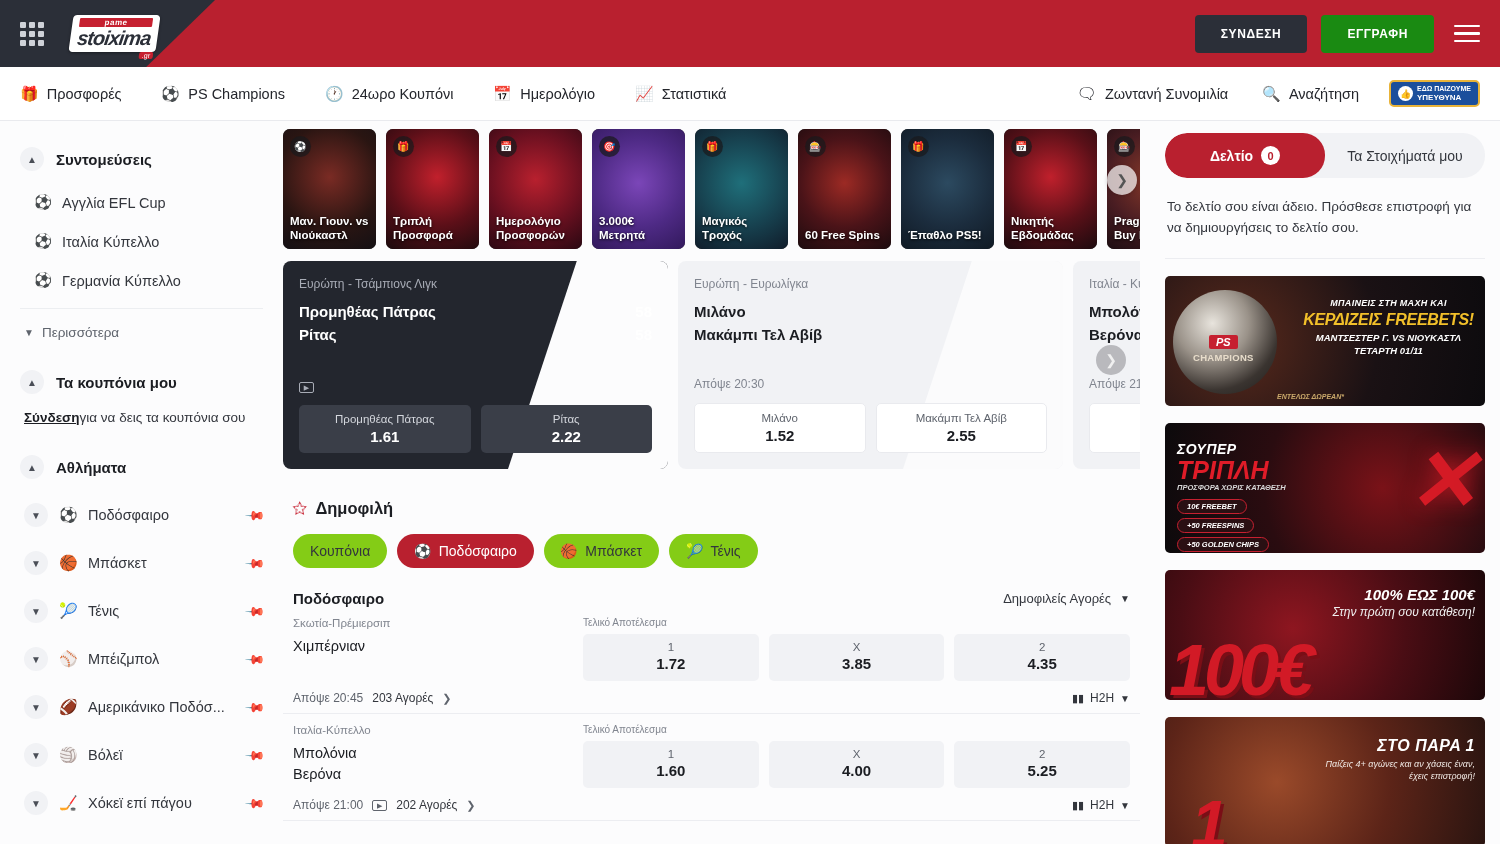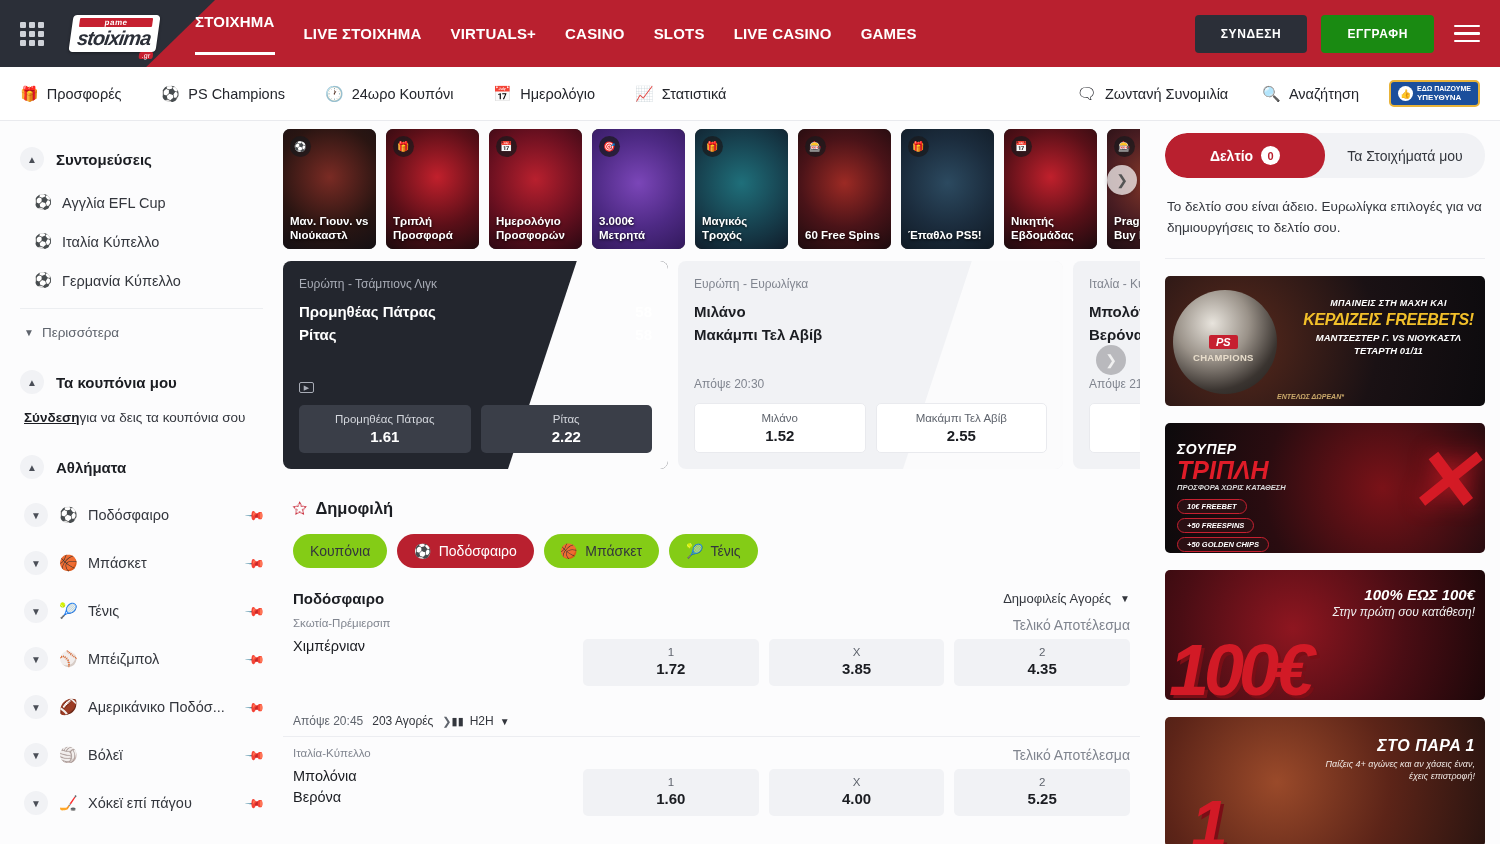--- a/index.html
+++ b/index.html
@@ -258,31 +258,31 @@
     font-size: 13px; color: #33363d; display: flex; align-items: center; gap: 9px; cursor: pointer;
   }
 
   
   .brow { border-bottom: 1px solid #ecedf1; padding: 10px 10px 8px 10px; }
   .brow-top { display: flex; }
   .brow-left { width: 290px; flex-shrink: 0; }
   .b-league { font-size: 11.5px; color: #80858f; margin-bottom: 7px; }
   .b-team { font-size: 14.5px; color: #1b1d22; line-height: 21px; }
   .brow-right { flex: 1; }
-  .market-title { text-align: right; font-size: 14px; color: #80858f; margin-bottom: 6px; }
+  .market-title { text-align: left; font-size: 10px; color: #80858f; margin-bottom: 6px; }
   .odds3 { display: flex; gap: 10px; }
   .cell {
     flex: 1; background: #f1f2f5; border-radius: 5px;
     padding: 7px 4px 9px 4px; text-align: center; cursor: pointer;
   }
   .cell-lbl { font-size: 11.5px; color: #5f646d; margin-bottom: 2px; }
   .cell-val { font-size: 15px; font-weight: bold; color: #1b1d22; }
   .brow-bot {
-    display: flex; align-items: center; 
-    margin-top: 28px; font-size: 12px; color: #5f646d;
+    display: flex; align-items: center; justify-content: space-between;
+    margin-top: 10px; font-size: 12px; color: #5f646d;
   }
   .brow-bot-l { display: flex; align-items: center; gap: 9px; cursor: pointer; }
   .mkt-count { color: #33363d; }
   .h2h { display: flex; align-items: center; gap: 6px; cursor: pointer; color: #33363d; }
 
   
   .right {
     width: 350px; flex-shrink: 0; padding: 12px 15px 0 15px; overflow: hidden;
   }
   .slip-tabs {
@@ -328,29 +328,20 @@
   </div>
 
   <div class="logo">
     <div class="logo-inner">
       <div class="logo-pame">pame</div>
       <div class="logo-main">stoixima</div>
       <div class="logo-gr">.gr</div>
     </div>
   </div>
 
-  <div class="mainnav" id="main-nav">
-      <a class="active">ΣΤΟΙΧΗΜΑ</a>
-      <a>LIVE ΣΤΟΙΧΗΜΑ</a>
-      <a>VIRTUALS+</a>
-      <a>CASINO</a>
-      <a>SLOTS</a>
-      <a>LIVE CASINO</a>
-      <a>GAMES</a>
-    </div>
 
   <div class="topbar-right">
     <button class="btn-login">ΣΥΝΔΕΣΗ</button>
     <button class="btn-signup">ΕΓΓΡΑΦΗ</button>
     <div class="burger">
         <i></i>
         <i></i>
         <i></i>
       </div>
   </div>
@@ -716,21 +707,21 @@
   </div>
 
   <div class="right">
     <div class="slip-tabs">
       <div class="slip-tab active">
         <span>Δελτίο</span>
         <span class="slip-count">0</span>
       </div>
       <div class="slip-tab">Τα Στοιχήματά μου</div>
     </div>
-    <div class="slip-empty">Το δελτίο σου είναι άδειο. Ευρωλίγκα επιλογές για να δημιουργήσεις το δελτίο σου.</div>
+    <div class="slip-empty">Το δελτίο σου είναι άδειο. Πρόσθεσε επιστροφή για να δημιουργήσεις το δελτίο σου.</div>
     <div id="ads-list">
         <div class="ad" style="background: radial-gradient(circle at 22% 50%, rgb(90, 42, 28) 0%, rgb(26, 17, 20) 55%, rgb(13, 11, 14) 100%);">
           <div style="position:absolute;left:8px;top:14px;width:104px;height:104px;border-radius:50%;background:radial-gradient(circle at 38% 32%,#e8e4dd 0%,#9a9289 38%,#3a3430 70%,#1c1a18 100%);"></div>
           <div style="position:absolute;left:28px;top:48px;z-index:3;text-align:center;"><div style="background:#c62030;color:#fff;font-size:11px;font-weight:bold;font-style:italic;padding:1px 7px;border-radius:2px;display:inline-block;margin-top:11px;">PS</div><div style="color:#e8ddcb;font-size:9.5px;font-weight:bold;letter-spacing:.3px;margin-top:2px;">CHAMPIONS</div></div>
           <div style="position:absolute;right:9px;top:22px;width:175px;text-align:center;z-index:3;">
             <div style="color:#fff;font-size:9px;font-style:italic;font-weight:bold;letter-spacing:.3px;">ΜΠΑΙΝΕΙΣ ΣΤΗ ΜΑΧΗ ΚΑΙ</div>
             <div style="color:#f2c02a;font-size:16px;font-style:italic;font-weight:bold;margin:3px 0;letter-spacing:-.3px;">ΚΕΡΔΙΖΕΙΣ FREEBETS!</div>
             <div style="color:#fff;font-size:9.5px;font-style:italic;font-weight:bold;">ΜΑΝΤΣΕΣΤΕΡ Γ. VS ΝΙΟΥΚΑΣΤΛ</div>
             <div style="color:#fff;font-size:9.5px;font-style:italic;font-weight:bold;margin-top:2px;">ΤΕΤΑΡΤΗ 01/11</div>
           </div>

